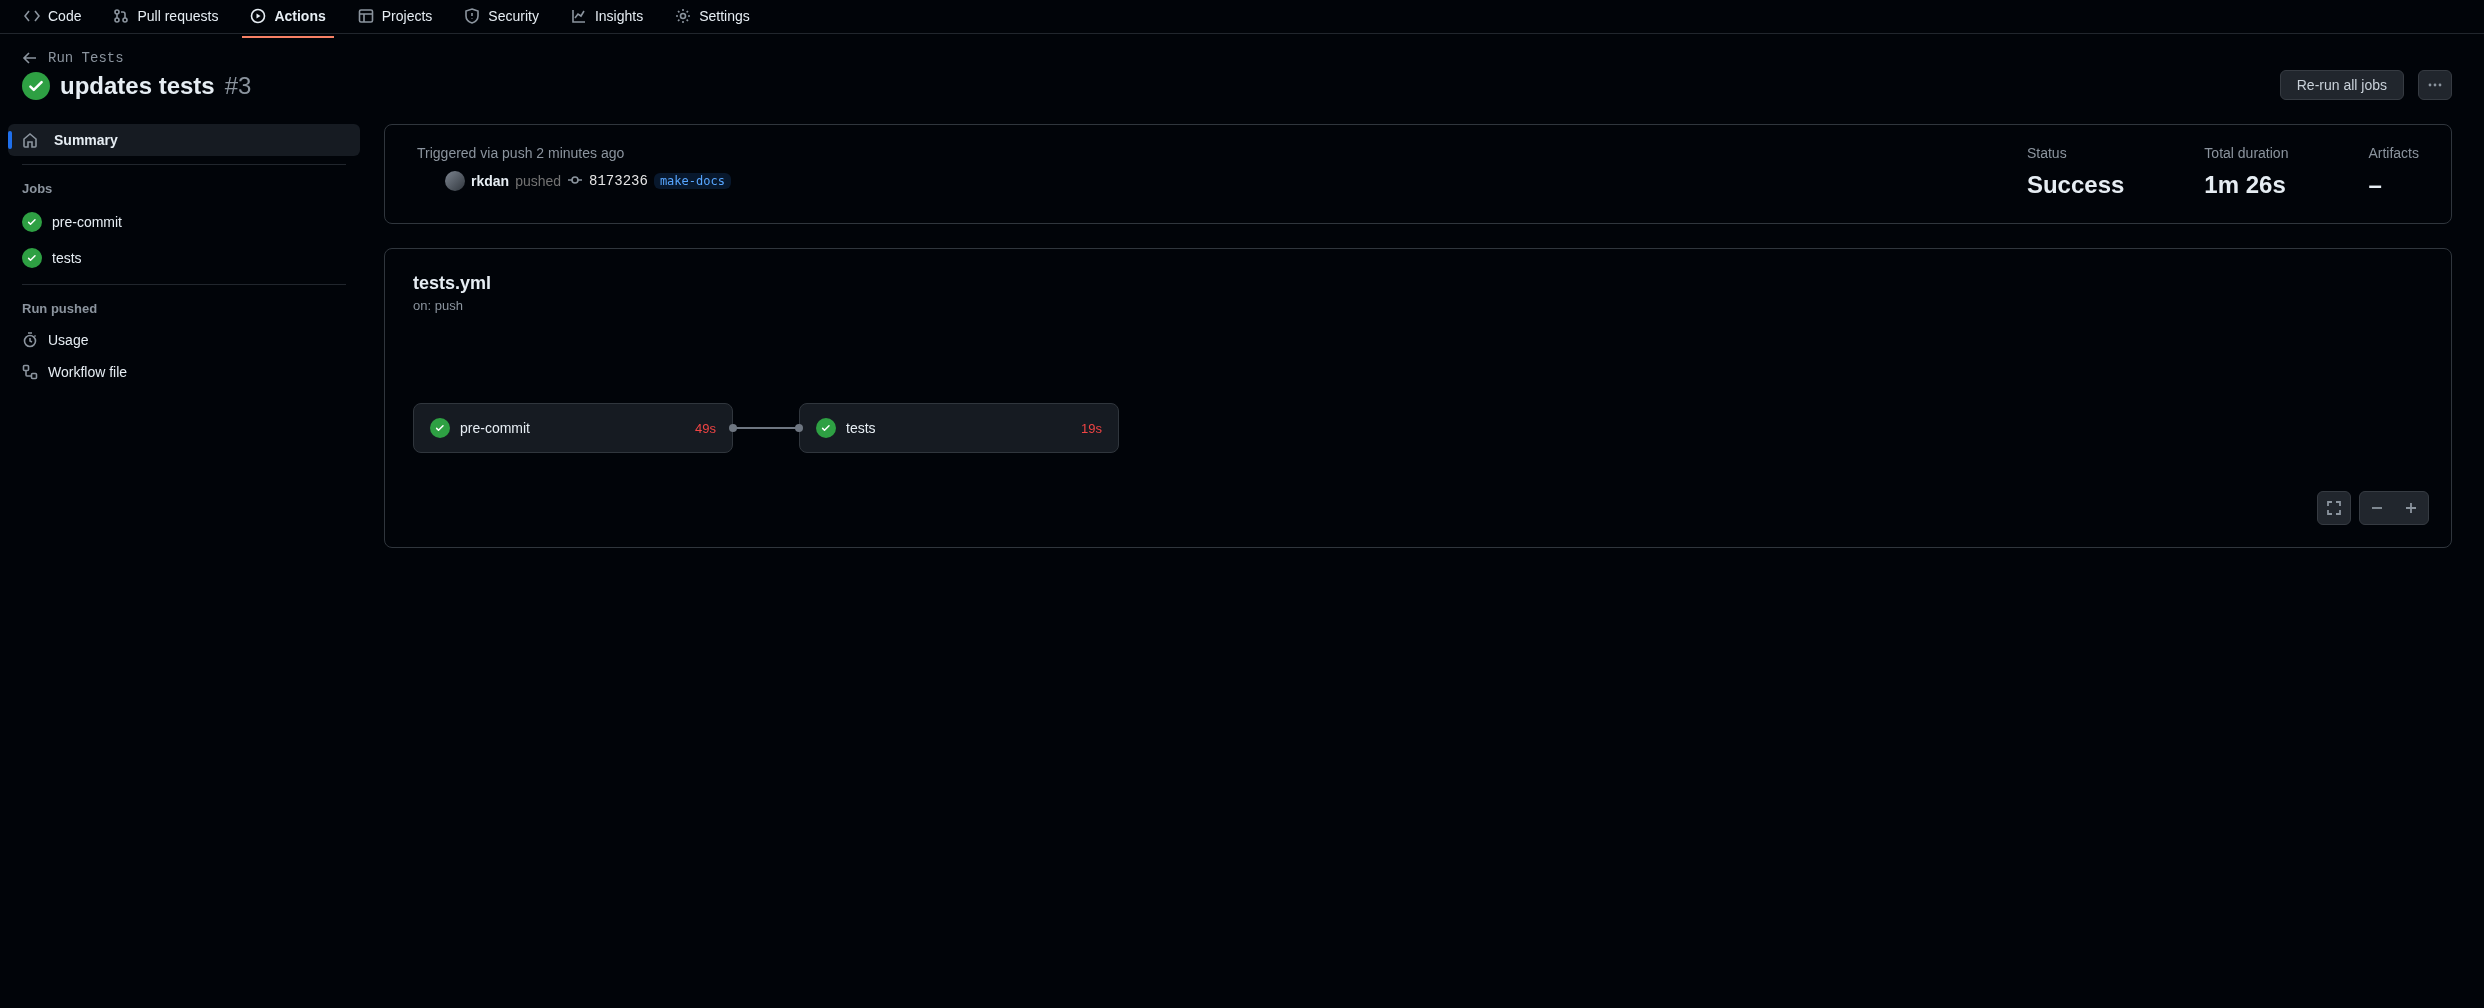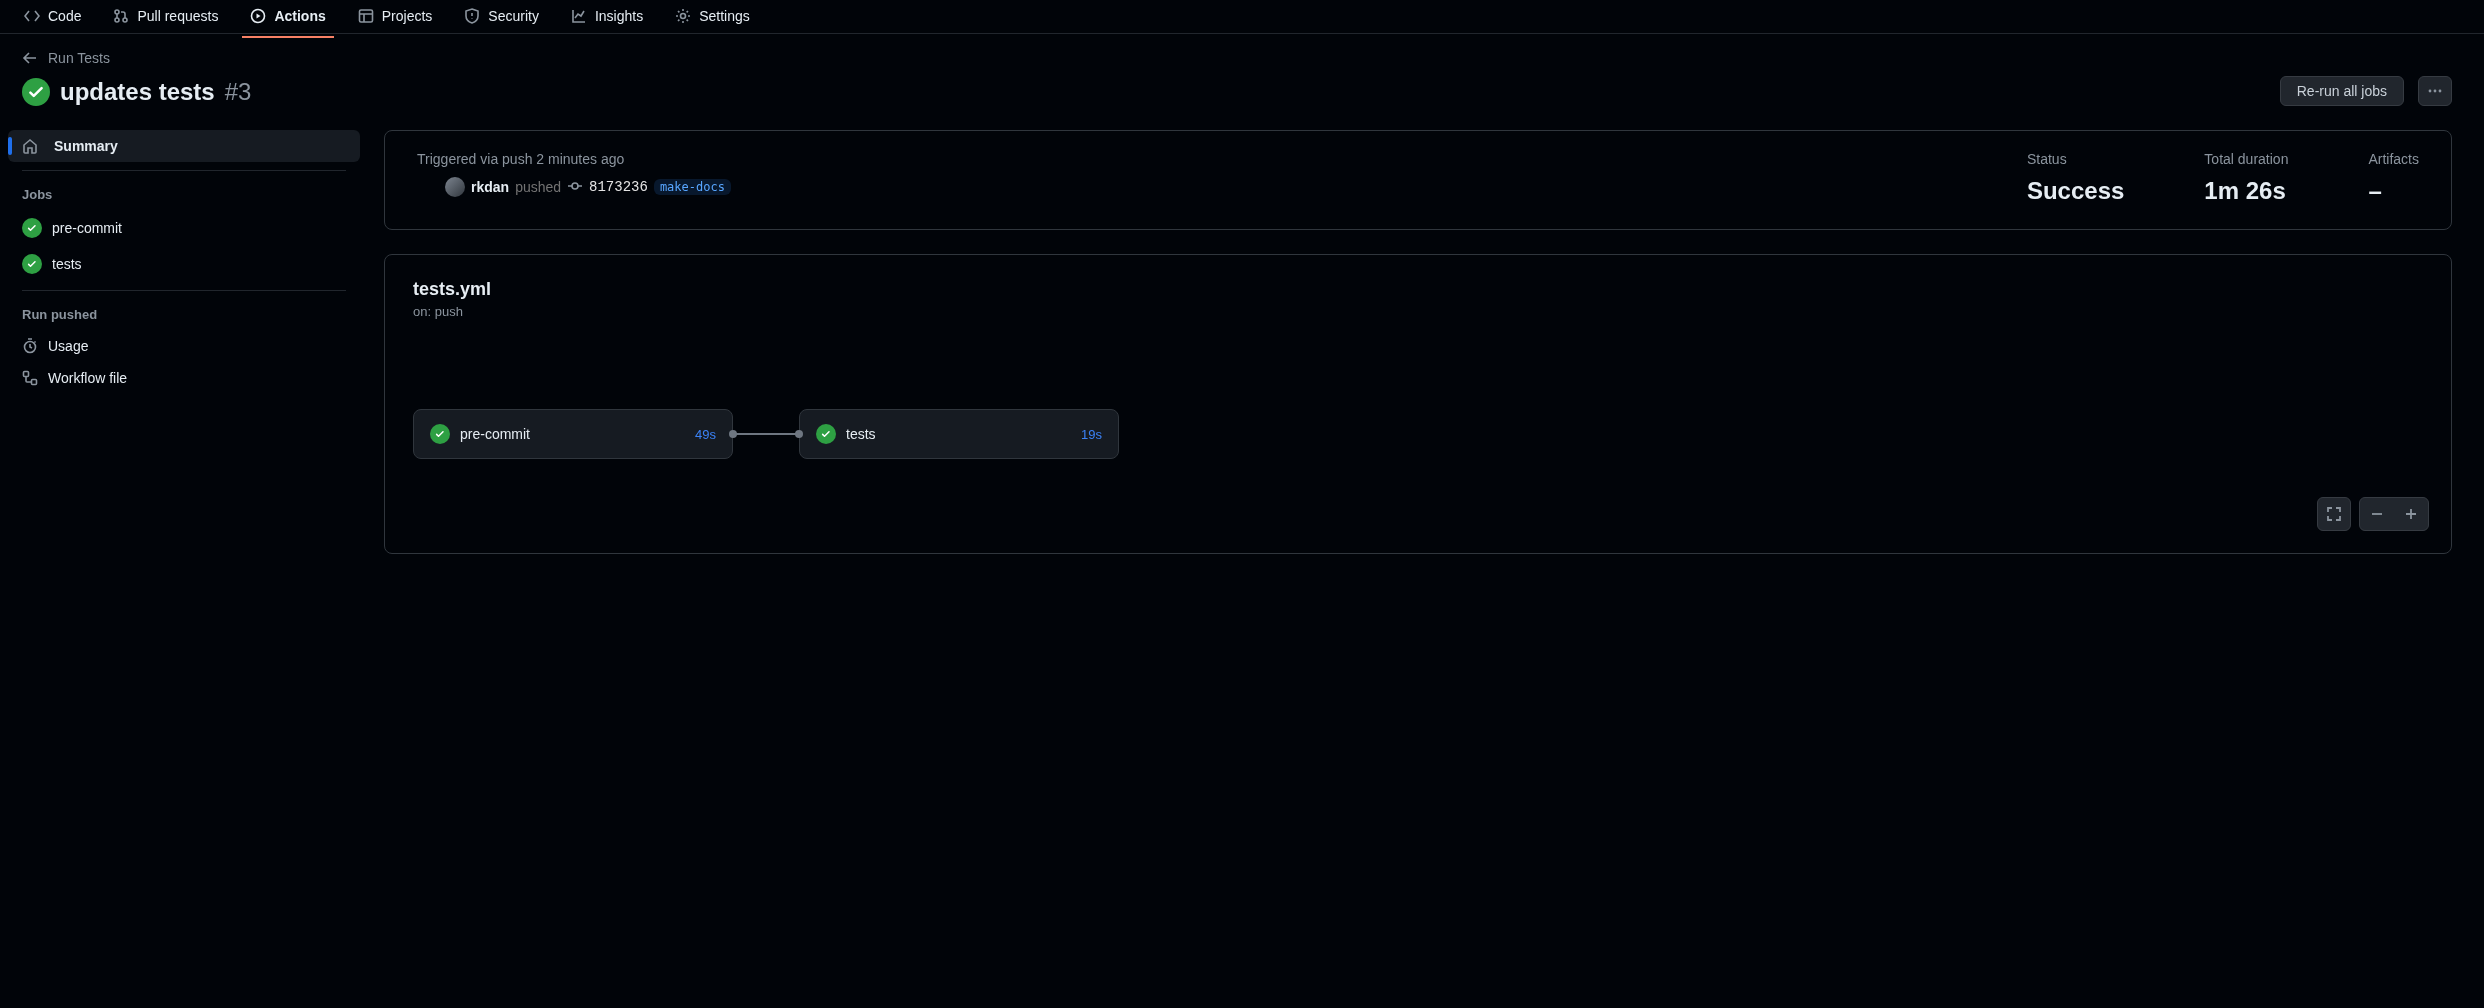--- a/index.html
+++ b/index.html
@@ -26,21 +26,21 @@
       height: 42px;
       color: #e6edf3;
       cursor: pointer;
       border-bottom: 2px solid transparent;
     }
     .topnav-item.active { border-bottom: 2px solid #f78166; font-weight: 600; }
     .topnav-item svg { width: 16px; height: 16px; fill: none; stroke: #8b949e; stroke-width: 1.6; }
     .topnav-item.active svg { stroke: #e6edf3; }
 
     .header-area { padding: 16px 32px 24px 22px; display: flex; align-items: flex-end; justify-content: space-between; }
-    .back-link { display: flex; align-items: center; gap: 10px; color: #8b949e; cursor: pointer; margin-bottom: 12px; }
+    .back-link { display: flex; align-items: center; gap: 10px; color: #8b949e; cursor: pointer; margin-bottom: 6px; font-family: Liberation Mono, monospace; }
     .back-link svg { width: 16px; height: 16px; fill: #8b949e; }
     .run-title-row { display: flex; align-items: center; gap: 10px; }
     .status-check-lg {
       width: 28px; height: 28px; border-radius: 50%; background: #2ea043;
       display: flex; align-items: center; justify-content: center; flex-shrink: 0;
     }
     .status-check-lg svg { width: 18px; height: 18px; }
     .run-title { font-size: 24px; font-weight: 600; }
     .run-number { color: #8b949e; font-weight: 400; }
     .header-actions { display: flex; gap: 14px; align-items: center; }
@@ -91,21 +91,21 @@
     .graph-panel { padding: 24px 28px 64px; position: relative; min-height: 300px; }
     .wf-name { font-size: 18px; font-weight: 600; margin-bottom: 4px; }
     .wf-on { color: #8b949e; font-size: 13px; }
     .graph-row { display: flex; align-items: center; margin-top: 90px; }
     .job-card {
       background: #161b22; border: 1px solid #30363d; border-radius: 8px;
       display: flex; align-items: center; padding: 14px 16px; width: 320px; gap: 10px;
       cursor: pointer;
     }
     .job-name { font-weight: 500; flex: 1; }
-    .job-time { color: #3b82f6; font-size: 13px; }
+    .job-time { color: #ef4444; font-size: 13px; }
     .connector { flex: 0 0 66px; height: 2px; background: #6e7681; position: relative; }
     .connector::before, .connector::after {
       content: ""; position: absolute; top: -3px; width: 8px; height: 8px; border-radius: 50%; background: #6e7681;
     }
     .connector::before { left: -4px; }
     .connector::after { right: -4px; }
     .zoom-controls { position: absolute; right: 22px; bottom: 22px; display: flex; gap: 8px; }
     .zoom-btn {
       width: 34px; height: 34px; background: #21262d; border: 1px solid #363b42; border-radius: 6px;
       display: flex; align-items: center; justify-content: center; cursor: pointer;

